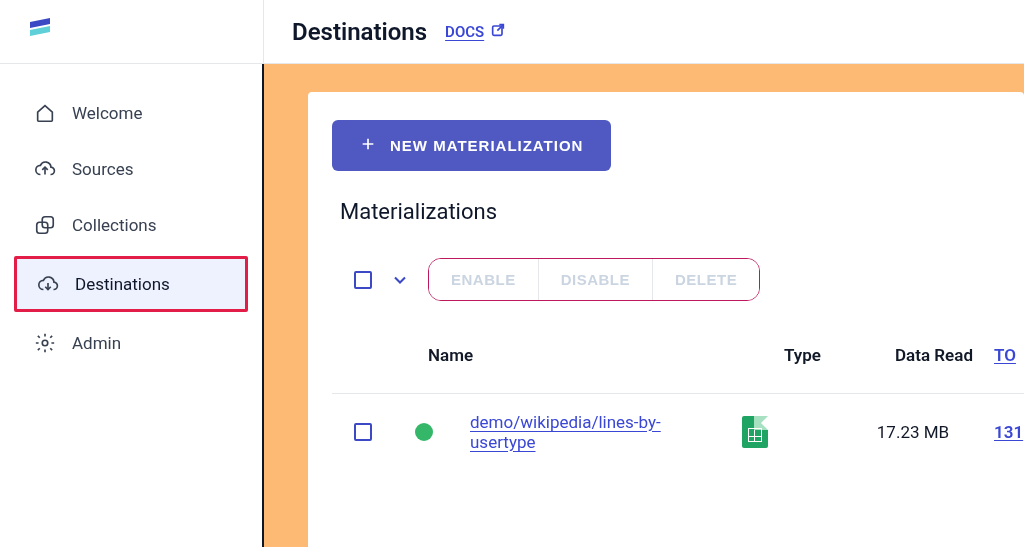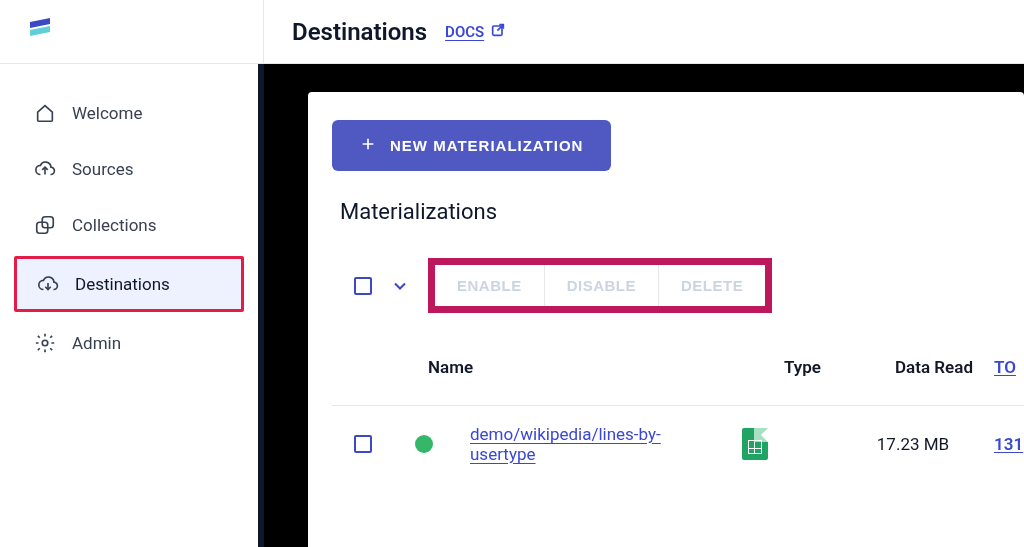--- a/index.html
+++ b/index.html
@@ -51,21 +51,21 @@
     text-decoration: underline;
     text-underline-offset: 3px;
     display: flex;
     align-items: center;
     gap: 6px;
   }
   .shell { display: flex; flex: 1; min-height: 0; }
   .sidebar {
     width: 264px;
     padding-top: 18px;
-    border-right: 6px solid #0f172a;
+    border-right: 2px solid #0f172a;
   }
   .nav-item {
     display: flex;
     align-items: center;
     gap: 16px;
     padding: 14px 20px;
     margin: 6px 14px;
     border-radius: 6px;
     color: #374151;
     font-size: 17px;
@@ -73,21 +73,21 @@
   }
   .nav-item.active {
     background: #eef2ff;
     border: 3px solid #e11d48;
     border-radius: 2px;
     color: #0f172a;
   }
   .nav-icon { width: 22px; height: 22px; flex-shrink: 0; display:flex; align-items:center; justify-content:center; color:#374151; }
   .content {
     flex: 1;
-    background: #000000;
+    background: #fdba74;
     padding: 28px 0 0 44px;
     overflow: hidden;
   }
   .card {
     background: #fff;
     border-radius: 4px;
     padding: 28px 0 40px 24px;
     min-height: 460px;
   }
   .new-btn {
@@ -124,22 +124,22 @@
     background: #fff;
     cursor: pointer;
   }
   .chevron {
     color: #3b49c4;
     cursor: pointer;
     display:flex; align-items:center;
   }
   .btn-group {
     display: flex;
-    border: 7px solid #be185d;
-    border-radius: 0;
+    border: 1px solid #be185d;
+    border-radius: 13px;
     overflow: hidden;
   }
   .btn-group button {
     background: #fff;
     border: none;
     border-right: 1px solid #e5e7eb;
     padding: 12px 22px;
     font-size: 15px;
     font-weight: 600;
     letter-spacing: 0.5px;

